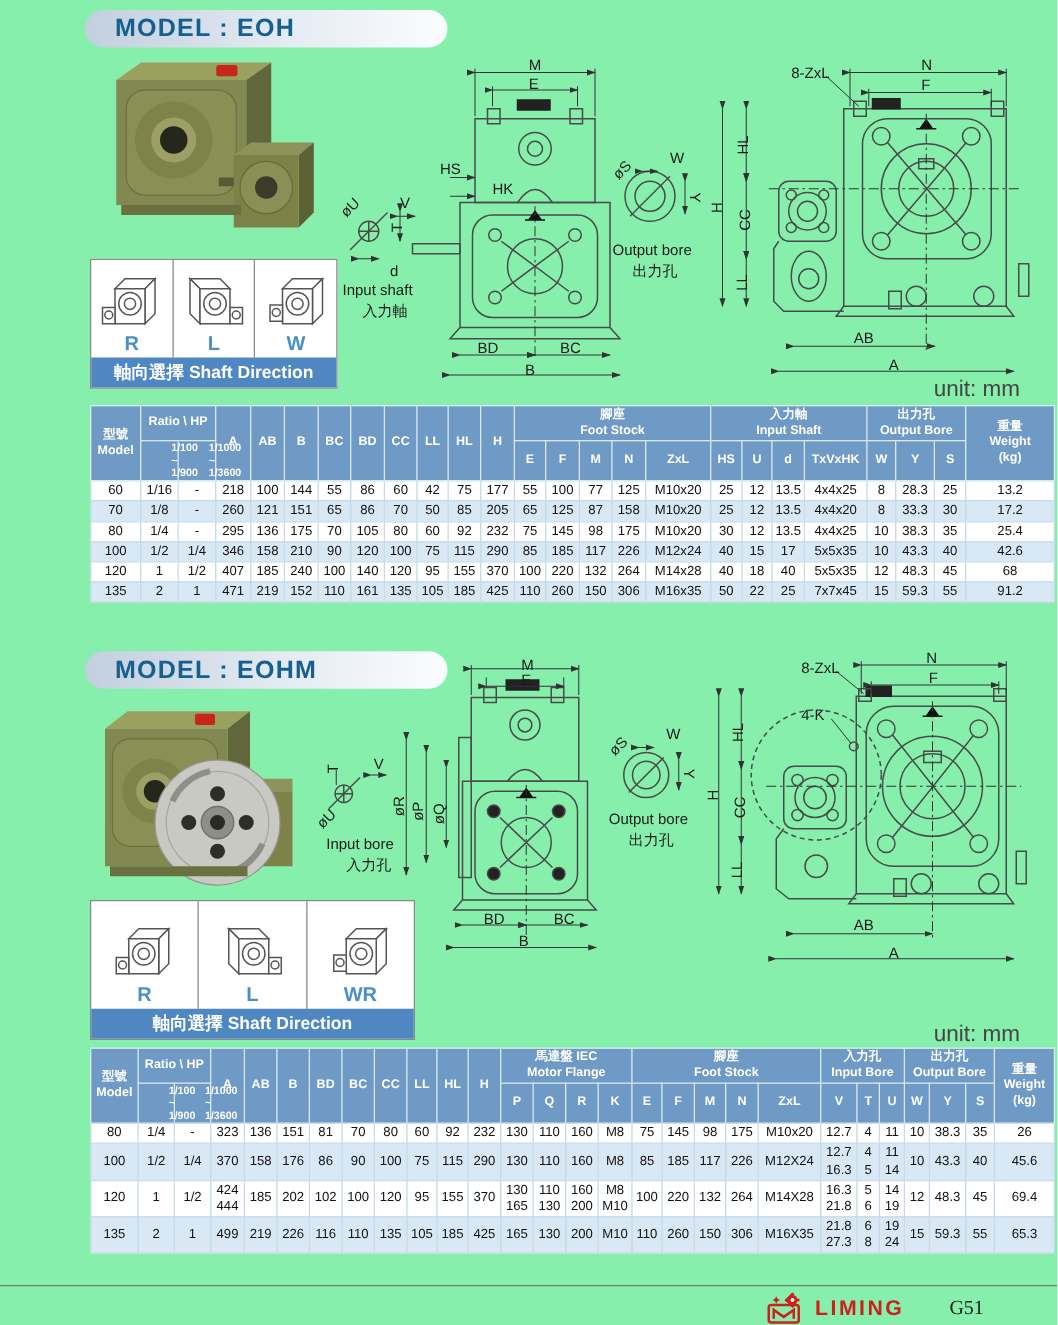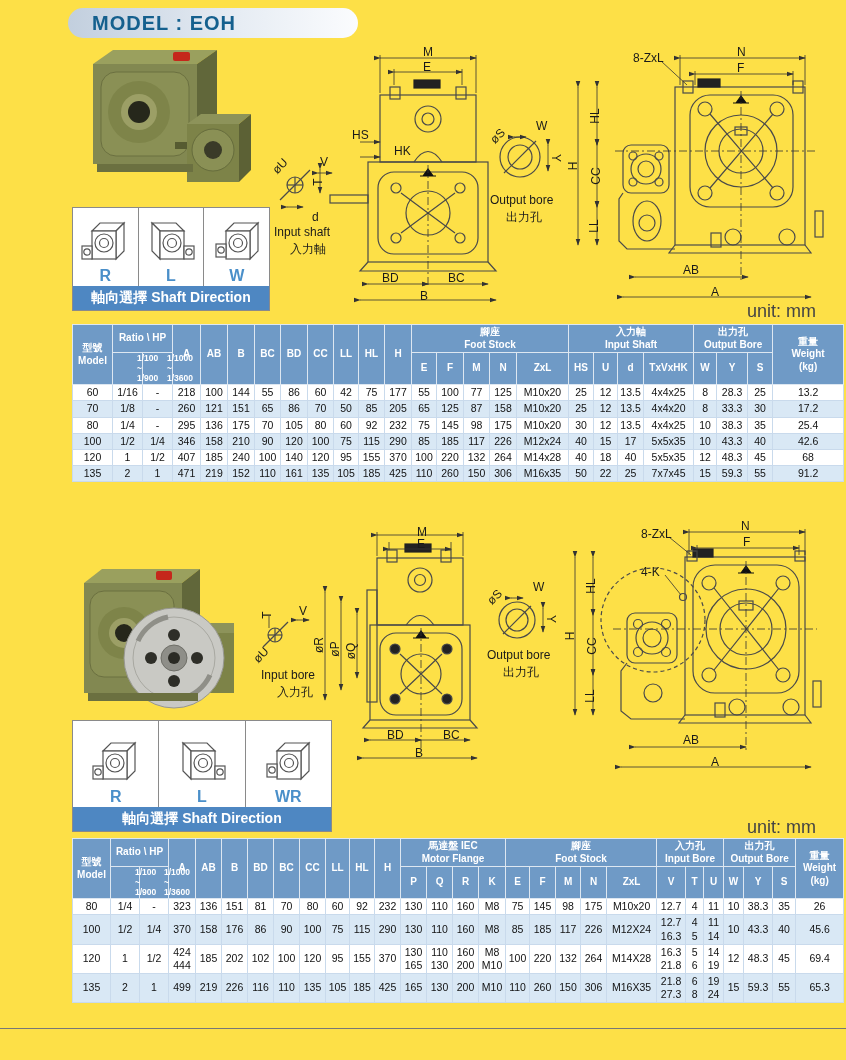--- a/index.html
+++ b/index.html
@@ -1,16 +1,16 @@
 <!DOCTYPE html>
 <html><head>
 <meta charset="utf-8">
 <style>
   html,body { margin:0; padding:0; background:#ffffff; }
-  .page { position:relative; width:846px; height:1060px; background:#fde047;
+  .page { position:relative; width:846px; height:1060px; background:#86efac;
           font-family:"Liberation Sans",sans-serif; overflow:hidden; }
   .abs { position:absolute; }
 
   .title-pill { position:absolute; left:68px; width:266px; height:30px; border-radius:16px;
     background:linear-gradient(to right,#c2cfde,#e7edf4 60%,#fbfcfe); display:flex; align-items:center; padding-left:24px; }
   .title-pill span { color:#15608e; font-weight:bold; font-size:20px; letter-spacing:1px; }
 
   .unit-label { position:absolute; font-size:18px; color:#444; }
 
   .spec-table { position:absolute; left:72px; width:771px; border-collapse:collapse; table-layout:fixed; }
@@ -492,20 +492,23 @@
           <td>25</td>
           <td>7x7x45</td>
           <td>15</td>
           <td>59.3</td>
           <td>55</td>
           <td>91.2</td>
         </tr>
       </tbody>
   </table>
 
+  <div class="title-pill" style="top:521px;">
+    <span>MODEL : EOHM</span>
+  </div>
 
   <svg class="abs" style="left:72px; top:553px;" width="168" height="165" viewBox="0 0 168 165">
     <polygon points="12,30 30,16 128,16 110,30" fill="#9aa05e"></polygon>
     <polygon points="110,30 128,16 128,120 110,138" fill="#61673a"></polygon>
     <rect x="12" y="30" width="98" height="110" fill="#828851"></rect>
     <rect x="18" y="38" width="84" height="86" rx="14" fill="#8a9055" stroke="#6b7040"></rect>
     <circle cx="52" cy="80" r="26" fill="#7e8449"></circle>
     <circle cx="52" cy="80" r="15" fill="#9c9f66"></circle>
     <circle cx="52" cy="80" r="9" fill="#26271b"></circle>
     <rect x="84" y="18" width="16" height="9" rx="2" fill="#c5271b"></rect>
@@ -931,14 +934,31 @@
 24</td>
           <td>15</td>
           <td>59.3</td>
           <td>55</td>
           <td>65.3</td>
         </tr>
       </tbody>
   </table>
 
   <div class="footer-rule"></div>
+  <div class="footer">
+    <svg width="32" height="26" viewBox="0 0 32 26">
+      <g fill="#cf1f1c">
+        <circle cx="22" cy="6" r="4"></circle>
+        <rect x="21" y="0.5" width="2" height="11"></rect>
+          <rect x="16.5" y="5" width="11" height="2"></rect>
+        <rect x="17.6" y="1.6" width="2" height="9" transform="rotate(45 22 6)"></rect>
+        <rect x="17.6" y="1.6" width="2" height="9" transform="rotate(-45 22 6)"></rect>
+        <circle cx="22" cy="6" r="1.6" fill="#fff"></circle>
+        <path d="M9 3 l1 2 2 1 -2 1 -1 2 -1 -2 -2 -1 2 -1 z"></path>
+      </g>
+      <rect x="3" y="10" width="24" height="14" rx="2" fill="none" stroke="#cf1f1c" stroke-width="2"></rect>
+      <path d="M7 21 L7 14 L15 19.5 L23 14 L23 21" fill="none" stroke="#cf1f1c" stroke-width="2"></path>
+    </svg>
+    <span class="brand">LIMING</span>
+    <span class="pageno">G51</span>
+  </div>
 
 </div>
 
 </body></html>

